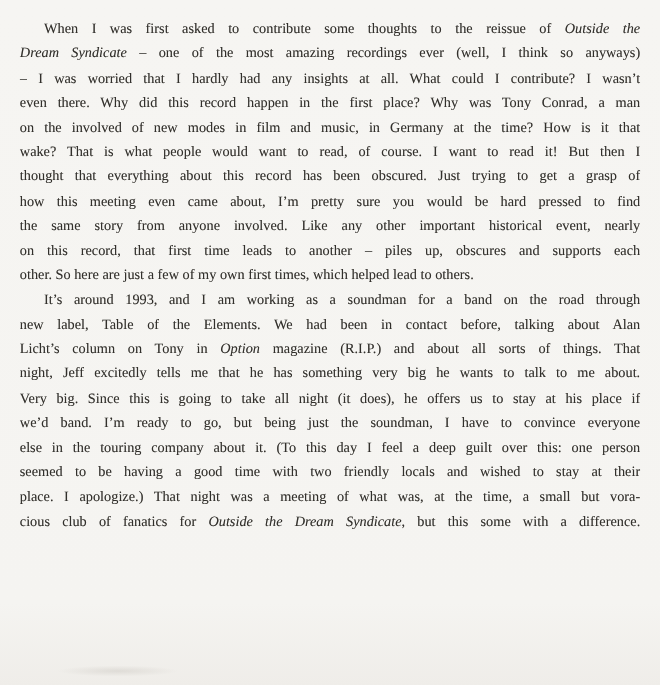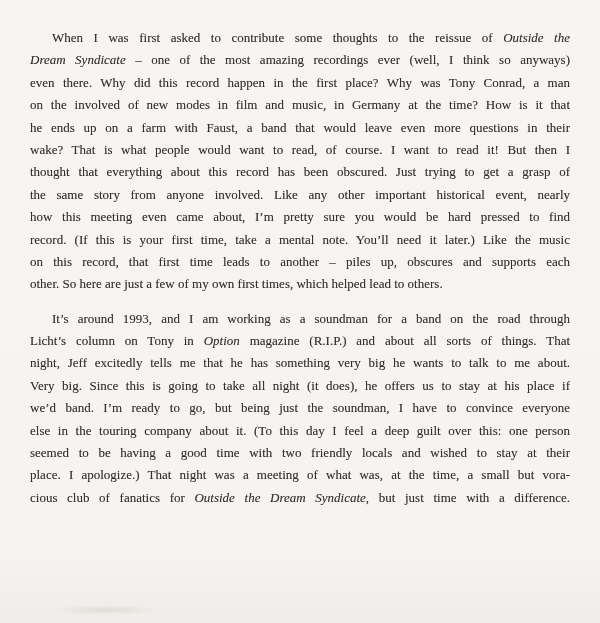--- a/index.html
+++ b/index.html
@@ -23,21 +23,21 @@
     position: absolute;
     left: 18px;
     right: 18px;
     top: 15px;
     font-family: "Liberation Serif", "DejaVu Serif", serif;
     font-size: 13px;
     line-height: 22.4px;
     color: #32302c;
     text-shadow: 0 0 0.5px rgba(51, 48, 44, 0.35);
   }
-  .para { margin: 12px; }
+  .para { margin: 0; }
   .line {
     text-align: justify;
     text-align-last: justify;
     height: 22.4px;
     overflow: hidden;
   }
   .line.noj {
     text-align: right;
     text-align-last: left;
   }
@@ -56,37 +56,37 @@
   }
 </style>
 </head>
 <body>
 
 <div class="page">
   <div class="page-text" style="color: rgb(50, 48, 44);">
       <div class="para">
         <div class="line ind"><span>When I was first asked to contribute some thoughts to the reissue of </span><i>Outside the</i></div>
         <div class="line"><i>Dream Syndicate</i><span> – one of the most amazing recordings ever (well, I think so anyways)</span></div>
+        <div class="line"><span>– I was worried that I hardly had any insights at all. What could I contribute? I wasn’t</span></div>
         <div class="line"><span>even there. Why did this record happen in the first place? Why was Tony Conrad, a man</span></div>
         <div class="line"><span>on the involved of new modes in film and music, in Germany at the time? How is it that</span></div>
-        <div class="line"><span>he ends up on a farm with Faust, a band that would leave even more questions in their</span></div>
         <div class="line"><span>wake? That is what people would want to read, of course. I want to read it! But then I</span></div>
         <div class="line"><span>thought that everything about this record has been obscured. Just trying to get a grasp of</span></div>
+        <div class="line"><span>how this meeting even came about, I’m pretty sure you would be hard pressed to find</span></div>
         <div class="line"><span>the same story from anyone involved. Like any other important historical event, nearly</span></div>
-        <div class="line"><span>how this meeting even came about, I’m pretty sure you would be hard pressed to find</span></div>
-        <div class="line"><span>record. (If this is your first time, take a mental note. You’ll need it later.) Like the music</span></div>
         <div class="line"><span>on this record, that first time leads to another – piles up, obscures and supports each</span></div>
         <div class="line noj"><span>other. So here are just a few of my own first times, which helped lead to others.</span></div>
       </div>
       <div class="para">
         <div class="line ind"><span>It’s around 1993, and I am working as a soundman for a band on the road through</span></div>
+        <div class="line"><span>new label, Table of the Elements. We had been in contact before, talking about Alan</span></div>
         <div class="line"><span>Licht’s column on Tony in </span><i>Option</i><span> magazine (R.I.P.) and about all sorts of things. That</span></div>
         <div class="line"><span>night, Jeff excitedly tells me that he has something very big he wants to talk to me about.</span></div>
         <div class="line"><span>Very big. Since this is going to take all night (it does), he offers us to stay at his place if</span></div>
         <div class="line"><span>we’d band. I’m ready to go, but being just the soundman, I have to convince everyone</span></div>
         <div class="line"><span>else in the touring company about it. (To this day I feel a deep guilt over this: one person</span></div>
         <div class="line"><span>seemed to be having a good time with two friendly locals and wished to stay at their</span></div>
         <div class="line"><span>place. I apologize.) That night was a meeting of what was, at the time, a small but vora-</span></div>
-        <div class="line"><span>cious club of fanatics for </span><i>Outside the Dream Syndicate</i><span>, but just time with a difference.</span></div>
+        <div class="line"><span>cious club of fanatics for </span><i>Outside the Dream Syndicate</i><span>, but this some with a difference.</span></div>
       </div>
     </div>
   <div class="scan-smudge"></div>
 </div>
 
 </body></html>

